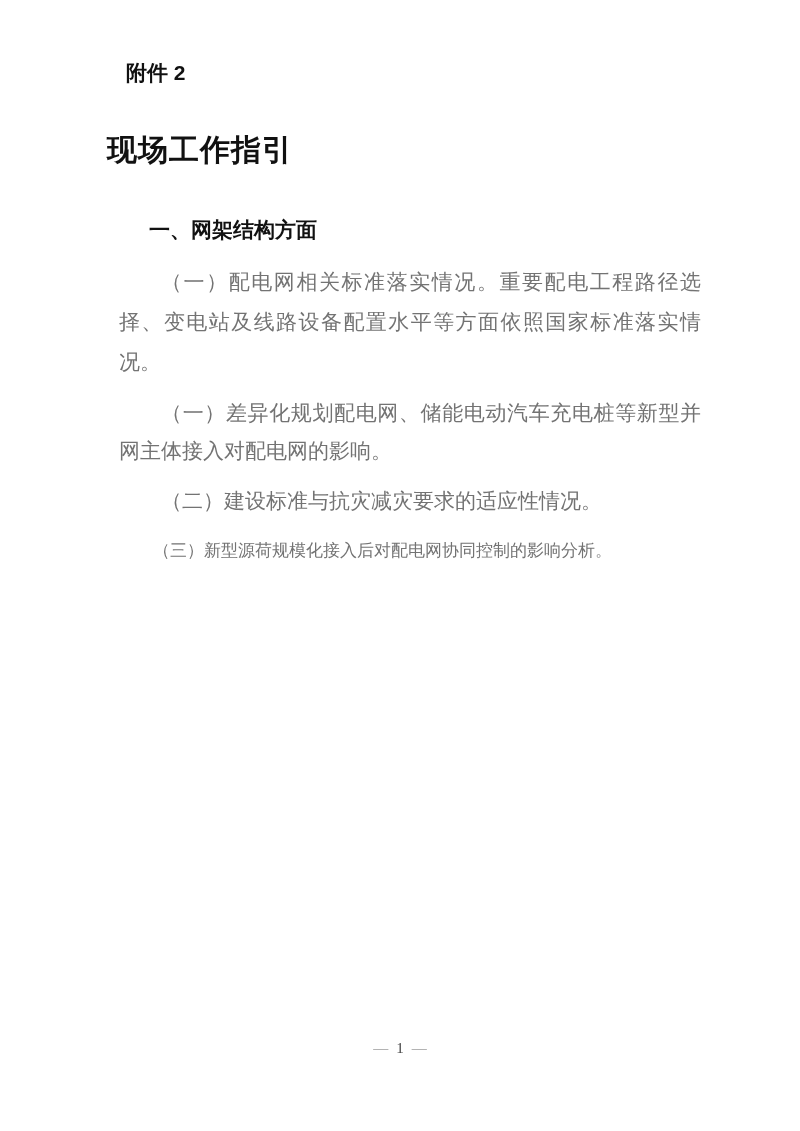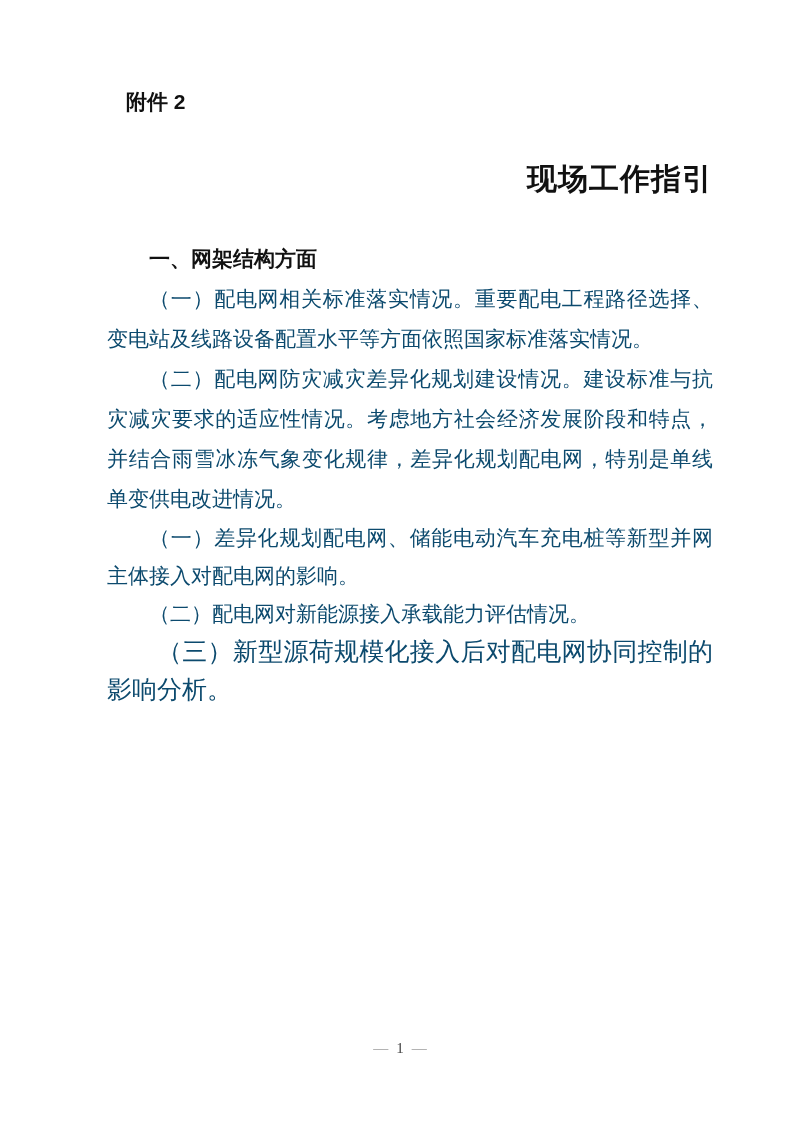--- a/index.html
+++ b/index.html
@@ -17,66 +17,66 @@
   .page {
     position: absolute;
     inset: 0;
     box-sizing: border-box;
     padding: 0 87px 0 107px;
     color: #333333;
     background: #ffffff;
     overflow: hidden;
   }
   .attachment-label {
-    margin-top: 89px;
+    margin-top: 60px;
     font-family: "Liberation Sans", sans-serif;
     font-weight: 600;
     font-size: 21px;
     line-height: 26px;
     color: #111111;
     padding-left: 19px;
   }
   .doc-title {
     margin: 46px 0 0 0;
     font-family: "Liberation Sans", sans-serif;
     font-weight: 700;
     font-size: 30px;
     line-height: 36px;
-    text-align: right;
+    text-align: left;
     letter-spacing: 1px;
     color: #111111;
   }
   .section-heading {
     margin: 42px 0 0 0;
     font-family: Liberation Sans, sans-serif;
     font-weight: 700;
     font-size: 21px;
     line-height: 40px;
     text-indent: 2em;
     color: #111111;
   }
   .section-heading.second {
     margin-top: -8px;
     line-height: 38px;
   }
   p.body-par {
-    margin: 0;
+    margin: 12px;
     font-size: 21px;
     line-height: 40px;
     text-align: justify;
     text-justify: inter-ideograph;
     text-indent: 2em;
-    color: #0c4a6e;
+    color: #737373;
     letter-spacing: 0;
   }
   p.body-par.s2 {
     line-height: 38px;
   }
   p.body-par.fit {
-    font-size: 25px;
+    font-size: 17px;
   }
   .page-footer {
     position: absolute;
     left: 0;
     right: 0;
     top: 1040px;
     text-align: center;
     font-family: "Liberation Serif", serif;
     font-size: 15px;
     color: #9a9a9a;
@@ -92,27 +92,26 @@
 <div class="page">
 
   <div class="attachment-label">附件 2</div>
 
   <h1 class="doc-title">现场工作指引</h1>
 
   <h2 class="section-heading">一、网架结构方面</h2>
 
   <p class="body-par">（一）配电网相关标准落实情况。重要配电工程路径选择、变电站及线路设备配置水平等方面依照国家标准落实情况。</p>
 
-  <p class="body-par">（二）配电网防灾减灾差异化规划建设情况。建设标准与抗灾减灾要求的适应性情况。考虑地方社会经济发展阶段和特点，并结合雨雪冰冻气象变化规律，差异化规划配电网，特别是单线单变供电改进情况。</p>
 
 
 
   <p class="body-par s2">（一）差异化规划配电网、储能电动汽车充电桩等新型并网主体接入对配电网的影响。</p>
 
-  <p class="body-par s2">（二）配电网对新能源接入承载能力评估情况。</p>
+  <p class="body-par s2">（二）建设标准与抗灾减灾要求的适应性情况。</p>
 
   <p class="body-par s2 fit">（三）新型源荷规模化接入后对配电网协同控制的影响分析。</p>
 
 
   <div class="page-footer">
     <span class="dash">—</span><span class="num">1</span><span class="dash">—</span>
   </div>
 
 </div>
 

